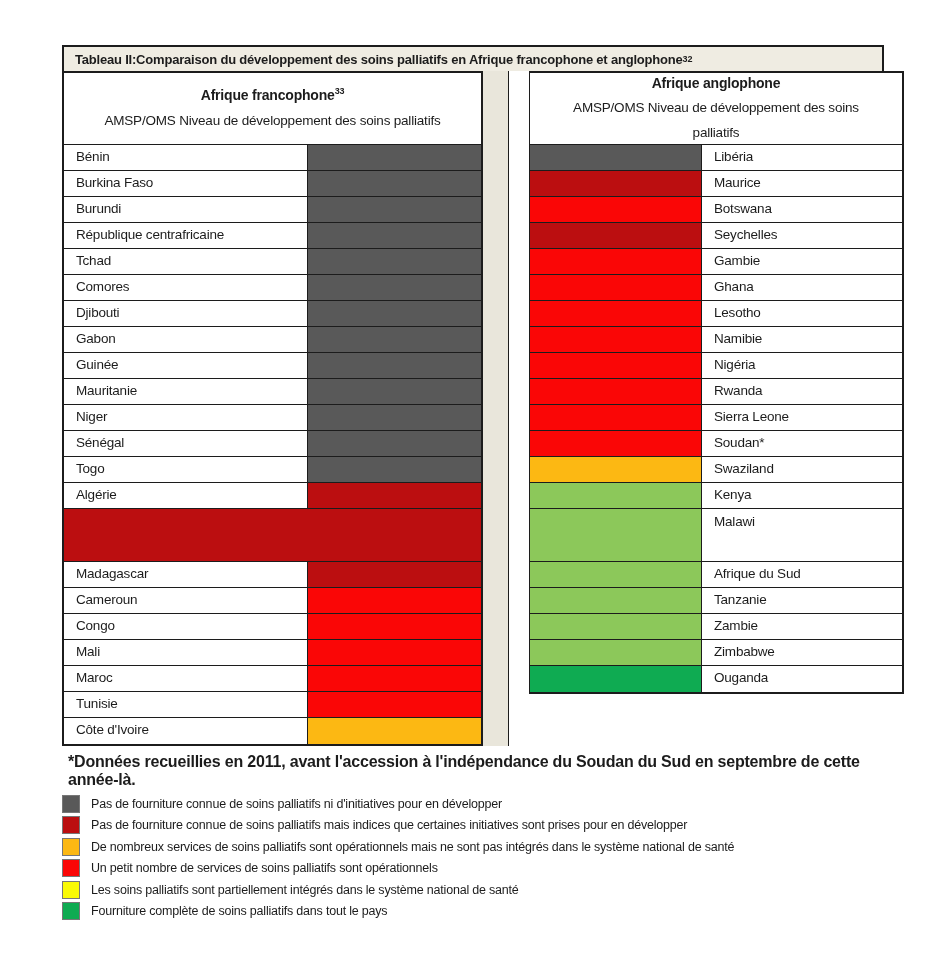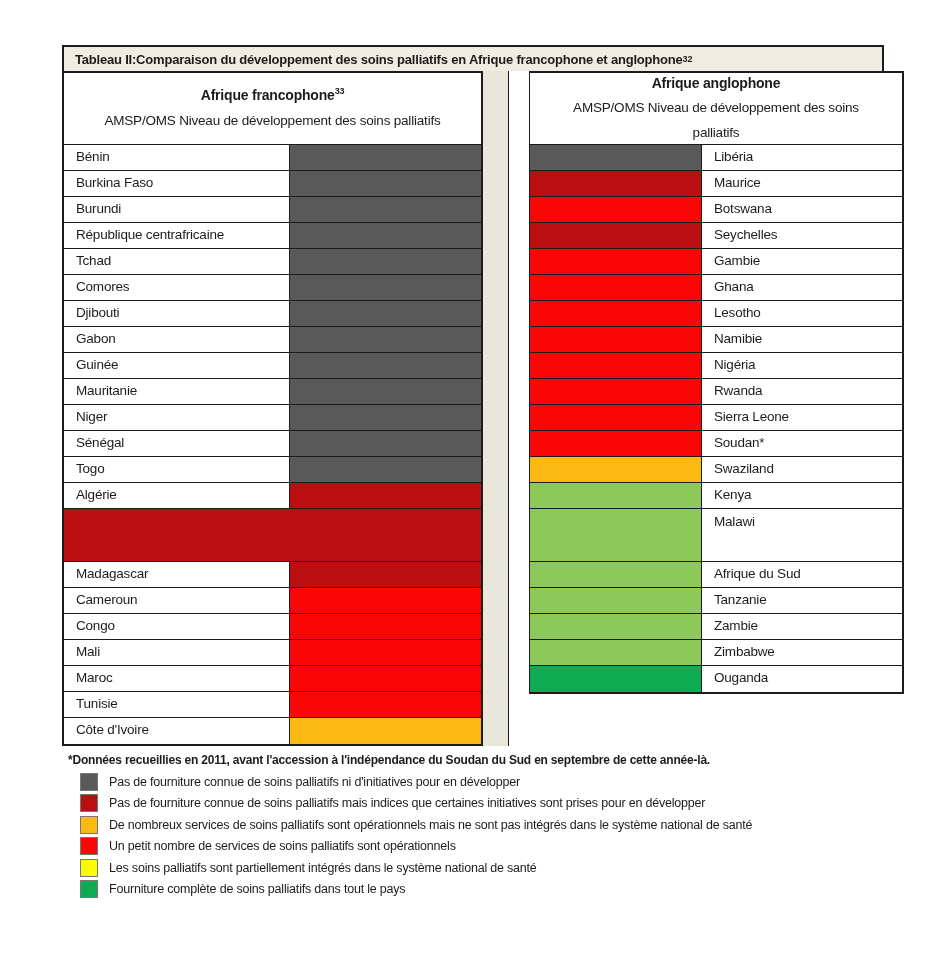--- a/index.html
+++ b/index.html
@@ -54,31 +54,31 @@
   .row:last-child { border-bottom:none; }
   .row.tall { height:52.5px; }
   .name-cell {
     display:flex; align-items:center;
     padding:0 10px 0 12px;
     font-size:13.5px; letter-spacing:-0.2px;
     background:#ffffff;
     overflow:hidden; line-height:1.55;
   }
   .tall .name-cell { align-items:flex-start; padding-top:3px; }
-  .ltable .name-cell { width:226px; border-right:1.5px solid #1c1c1c;padding-left:12px; }
+  .ltable .name-cell { width:244px; border-right:1.5px solid #1c1c1c;padding-left:12px; }
   .ltable .color-cell { flex:1; }
   .rtable .color-cell { width:172px; border-right:1.5px solid #1c1c1c; }
   .rtable .name-cell { flex:1; border-right:none; }
 
   
   .footnote {
     margin:7px 0 6px 6px;
-    font-size:12px; font-weight:bold; letter-spacing:-0.2px;
-  }
-  .legend { margin-left:18px; }
+    font-size:16px; font-weight:bold; letter-spacing:-0.2px;
+  }
+  .legend { margin-left:0; }
   .legend-item { display:flex; align-items:center; margin-bottom:3.5px; }
   .swatch {
     width:18px; height:18px; flex:none;
     border:0.5px solid #777;
   }
   .legend-label {
     margin-left:11px;
     font-size:12.5px; letter-spacing:-0.2px;
   }
 </style>

